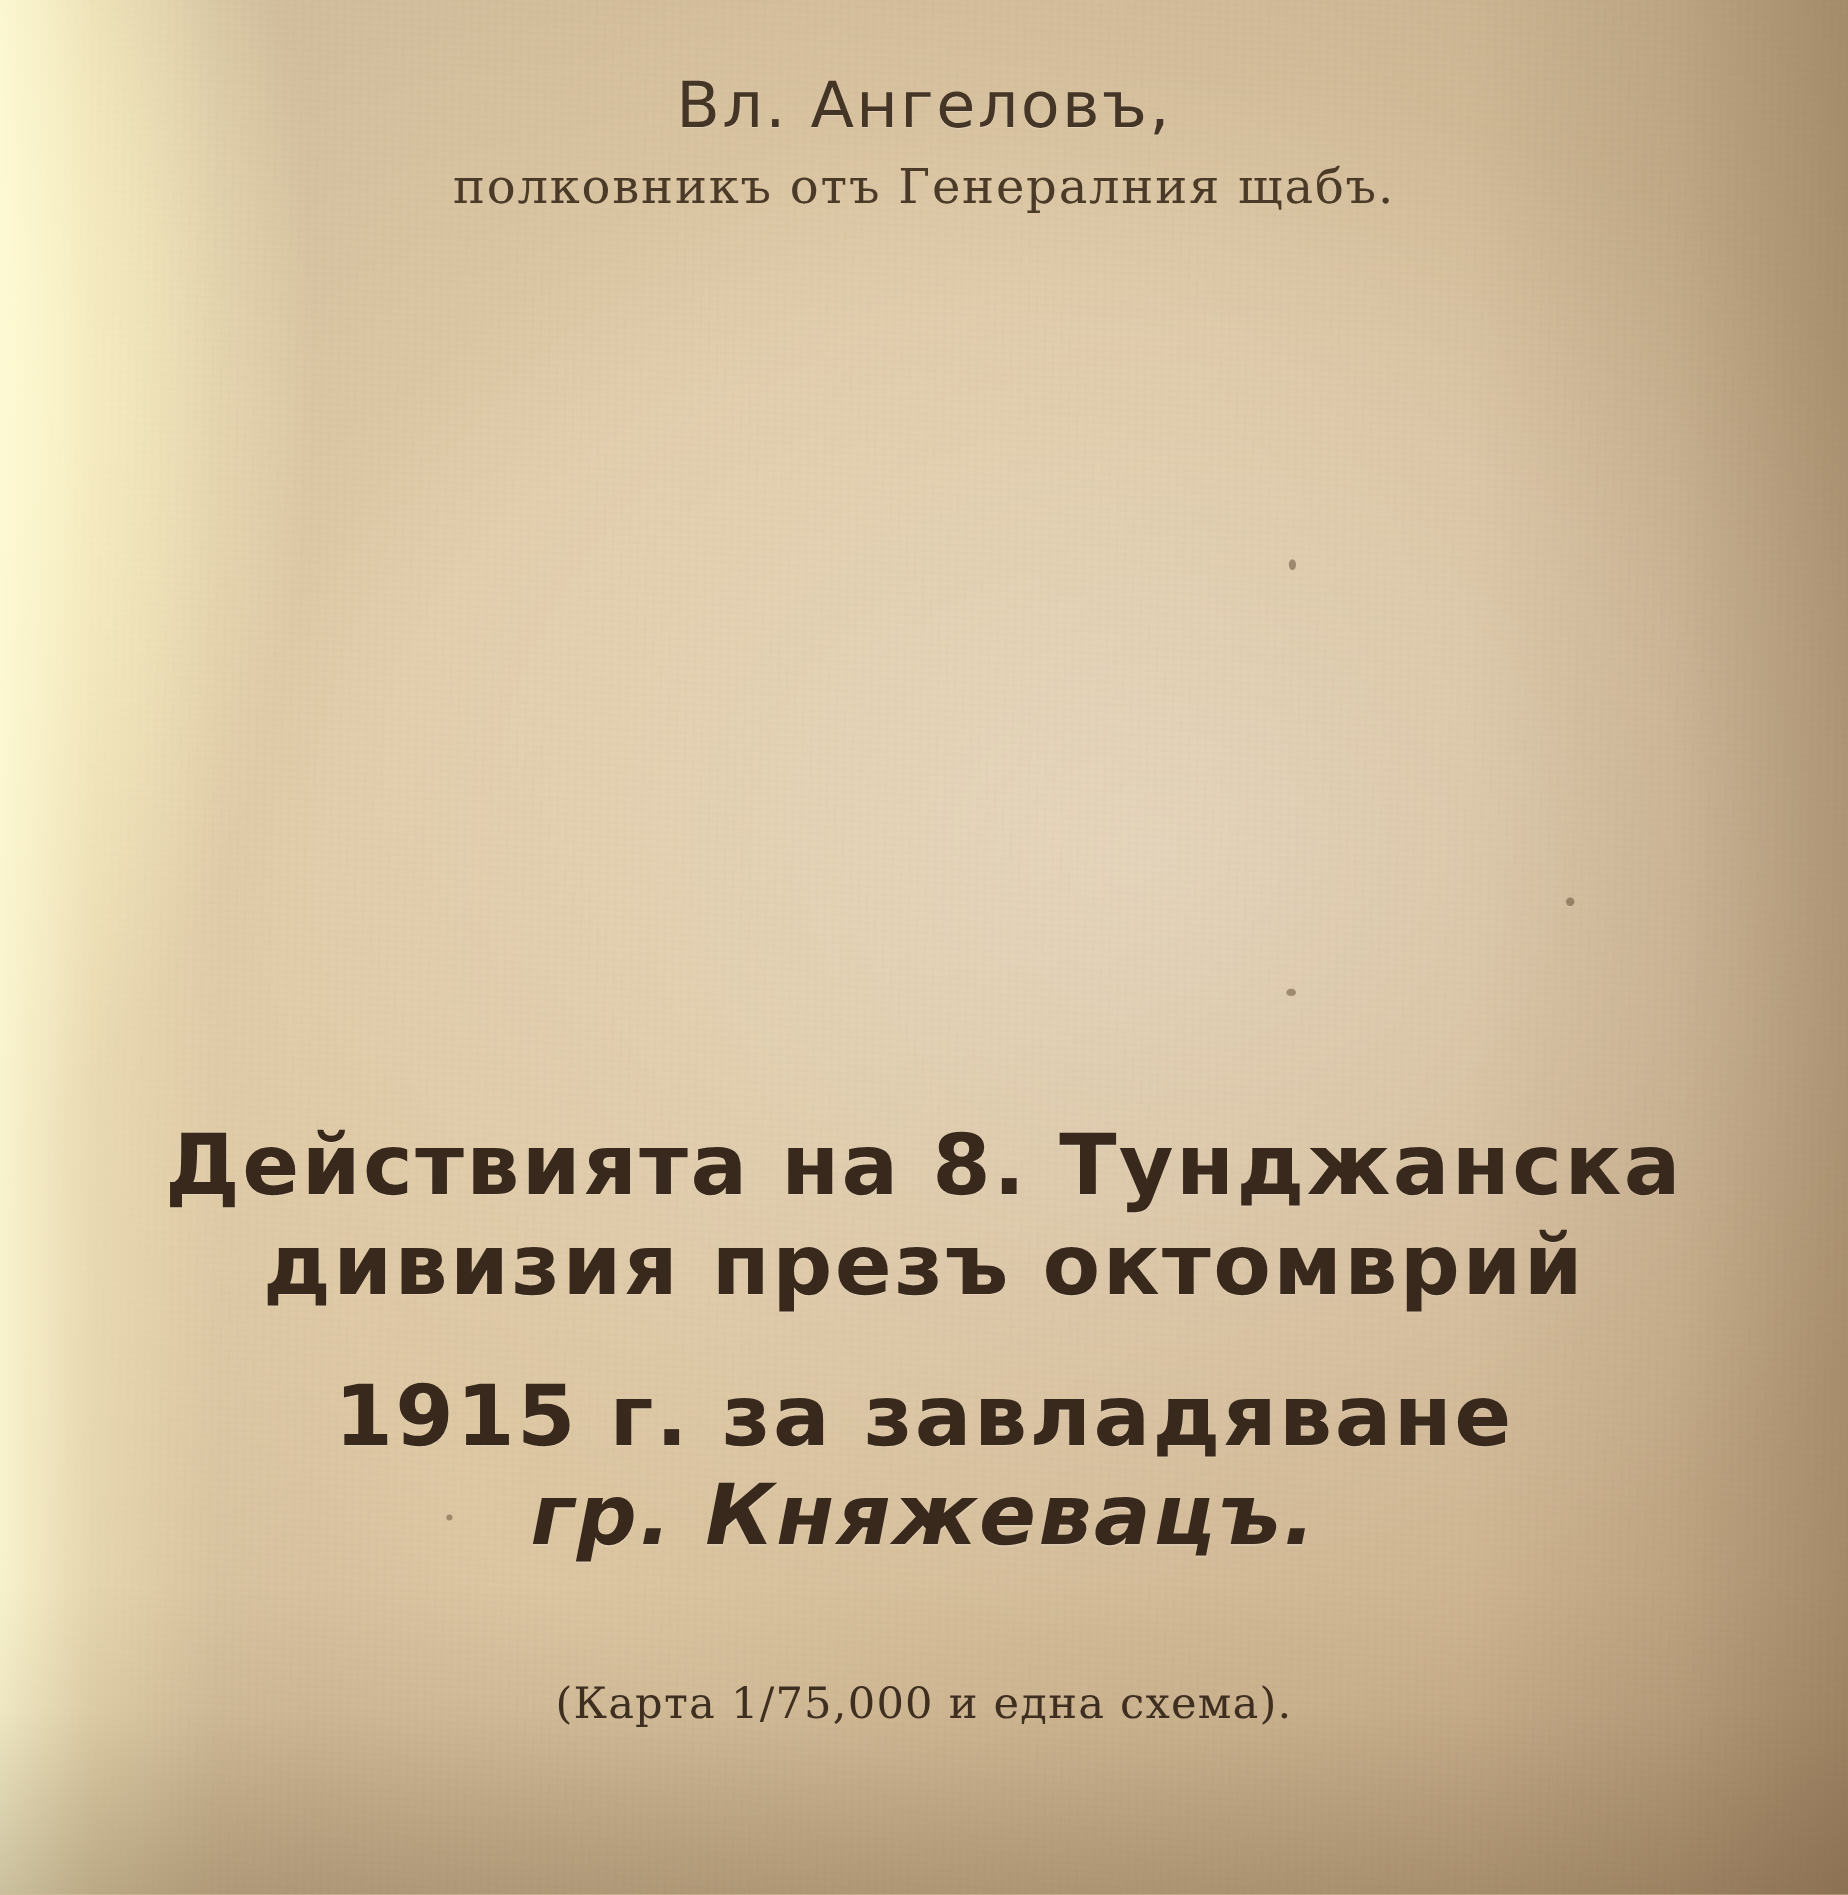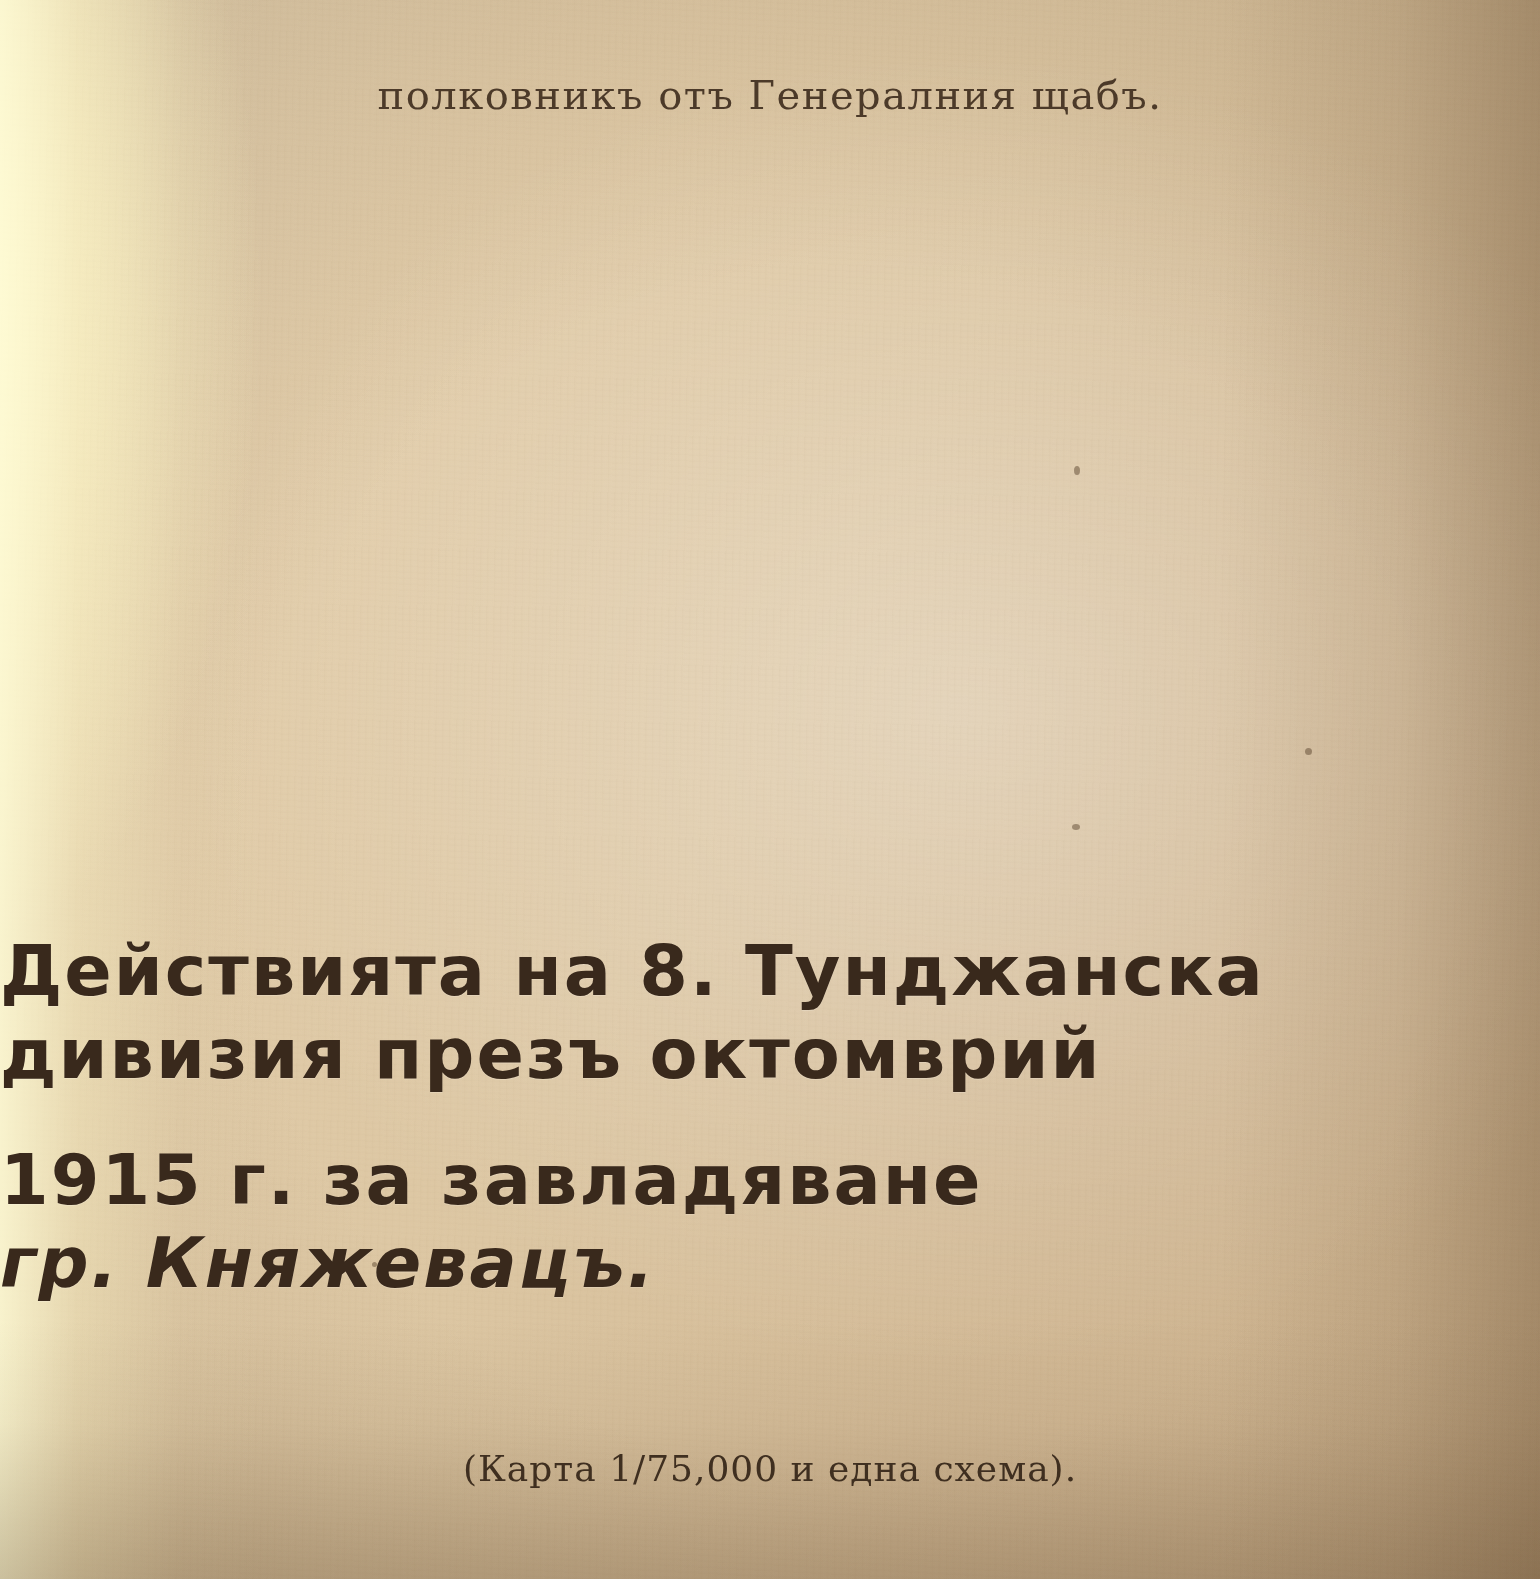--- a/index.html
+++ b/index.html
@@ -99,21 +99,21 @@
     font-size: 40px;
     letter-spacing: 1.5px;
     color: #4c3a29;
   }
 
   .title-block {
     position: absolute;
     top: 930px;
     left: 0;
     width: 100%;
-    text-align: left;
+    text-align: center;
   }
   .title-line {
     font-family: "DejaVu Sans", sans-serif;
     font-weight: 700;
     color: #39291c;
     font-size: 68px;
     line-height: 1.18;
     letter-spacing: 1px;
     white-space: nowrap;
     text-shadow: 0 1px 0 rgba(255,255,255,0.18);
@@ -126,41 +126,41 @@
   .subtitle-note {
     position: absolute;
     top: 1400px;
     left: 0;
     width: 100%;
     text-align: center;
     font-family: "DejaVu Serif", serif;
     font-size: 36px;
     color: #3f2f20;
     letter-spacing: 1px;
-    margin-top: 48px;
   }
 </style>
 </head>
 <body>
 
 <div class="page">
 
   <div class="grain"></div>
   <div class="curve"></div>
   <div class="shadow-right"></div>
   <div class="shadow-bottom"></div>
 
   <div class="speck" style="left:1074px; top:466px; width:6px; height:9px;"></div>
   <div class="speck" style="left:1305px; top:748px; width:7px; height:7px;"></div>
   <div class="speck" style="left:1072px; top:824px; width:8px; height:6px;"></div>
   <div class="speck" style="left:372px; top:1262px; width:5px; height:5px;"></div>
 
   <div class="content">
 
     <div class="author-block">
+      <div class="author-name">Вл. Ангеловъ,</div>
       <div class="author-rank">полковникъ отъ Генералния щабъ.</div>
     </div>
 
     <div class="title-block">
       <div class="title-line l1">Действията на 8. Тунджанска</div>
       <div class="title-line l2">дивизия презъ октомврий</div>
       <div class="title-line l3">1915 г. за завладяване</div>
       <div class="title-line l4">гр. Княжевацъ.</div>
     </div>
 

